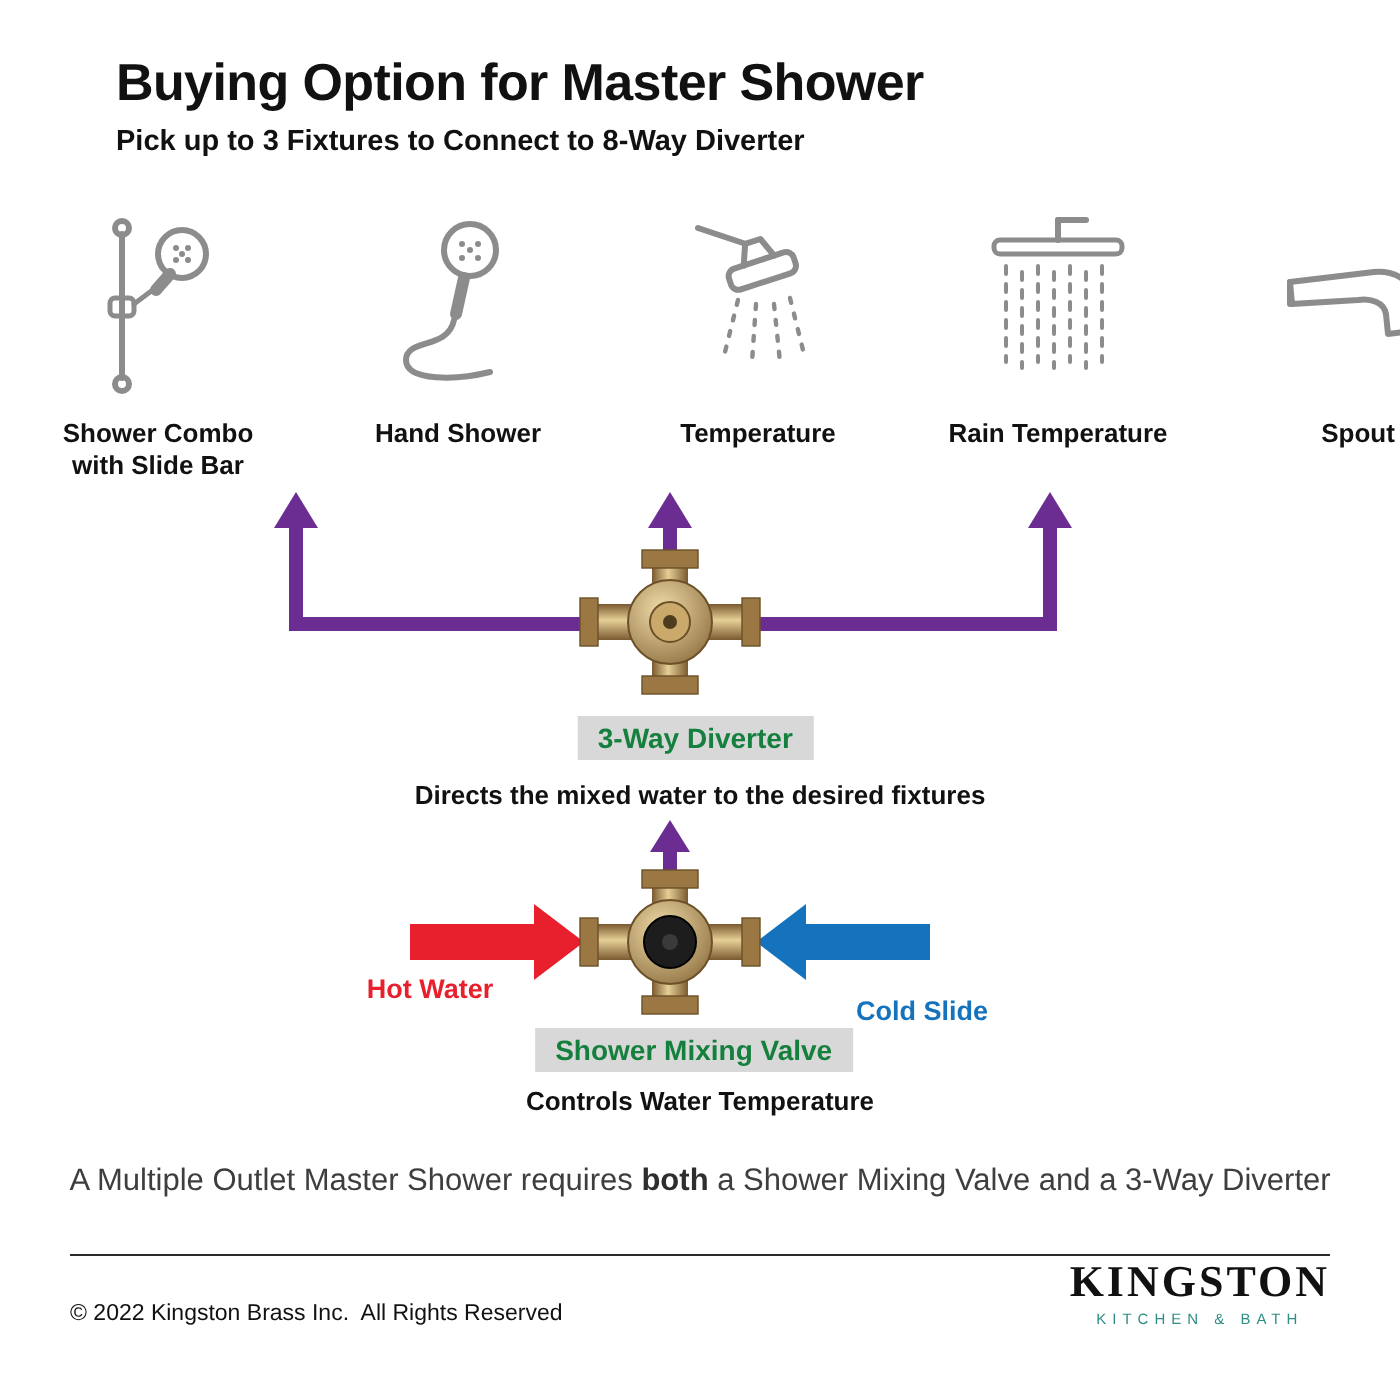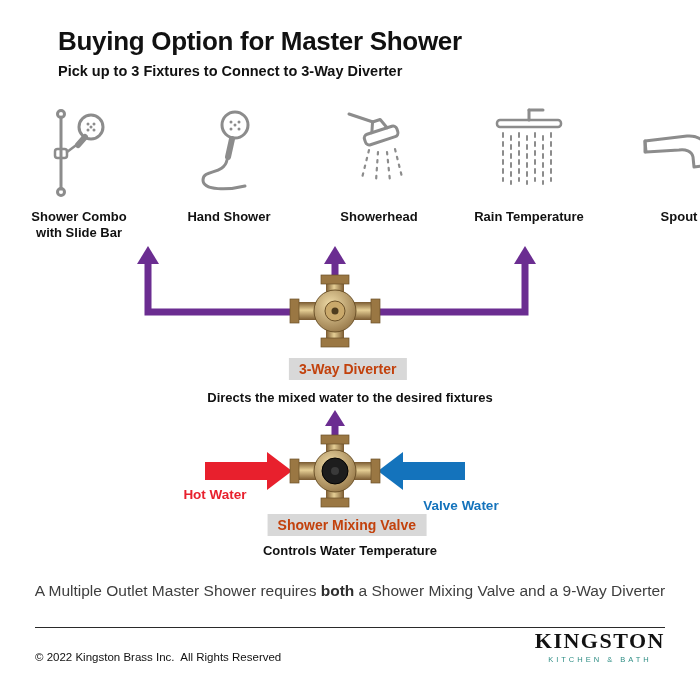--- a/index.html
+++ b/index.html
@@ -13,21 +13,21 @@
   .title { left:58px; top:26px; font-size:26px; font-weight:800; letter-spacing:-0.3px; color:#111; }
   .subtitle { left:58px; top:63px; font-size:14.5px; font-weight:700; color:#111; }
 
   .fixture-row { left:20px; top:103px; width:630px; display:flex;gap:32px; }
   .fixture { width:126px; display:flex; flex-direction:column; align-items:center; }
   .fixture-icon { height:100px; display:flex; align-items:center; justify-content:center; }
   .fixture-label { margin-top:6px; font-size:13px; font-weight:700; text-align:center; line-height:1.25; width:118px; color:#111; }
 
   svg.overlay { position:absolute; left:0; top:0; pointer-events:none; }
 
-  .pill { background:#D8D8D8; font-size:14px; font-weight:700; padding:3px 10px; color:#c2410c; white-space:nowrap; }
+  .pill { background:#D8D8D8; font-size:14px; font-weight:700; padding:3px 10px; color:#15803d; white-space:nowrap; }
   .pill-diverter { left:50%; top:358px; transform:translateX(-52%); }
   .pill-mixing  { left:50%; top:514px; transform:translateX(-52%); }
 
   .desc { width:700px; text-align:center; font-size:13px; font-weight:700; color:#111; }
   .desc-diverter { left:0; top:390px; }
   .desc-mixing   { left:0; top:543px; }
 
   .hot-label  { left:150px; top:487px; width:130px; text-align:center; font-size:13.5px; font-weight:700; color:#E8202D; }
   .cold-label { left:396px; top:498px; width:130px; text-align:center; font-size:13.5px; font-weight:700; color:#1473BC; }
 
@@ -41,21 +41,21 @@
   .brand { right:35px; top:630px; text-align:center; }
   .brand-name { font-family:"Liberation Serif", serif; font-size:22px; font-weight:700; letter-spacing:1.5px; color:#111; line-height:1; }
   .brand-tagline { margin-top:3px; font-size:7.5px; font-weight:400; letter-spacing:3px; color:#2F8E85; }
 </style>
 </head>
 <body>
 
 <div id="canvas">
 
   <div class="abs title">Buying Option for Master Shower</div>
-  <div class="abs subtitle">Pick up to 3 Fixtures to Connect to 3-Way Diverter</div>
+  <div class="abs subtitle">Pick up to 3 Fixtures to Connect to 8-Way Diverter</div>
 
   <div class="abs fixture-row">
 
     <div class="fixture">
       <div class="fixture-icon">
         <svg width="92" height="96" viewBox="0 0 92 96">
           <g fill="none" stroke="#8C8C8C" stroke-width="3" stroke-linecap="round">
             <line x1="28" y1="12" x2="28" y2="84"></line>
             <circle cx="28" cy="9" r="3.5"></circle>
             <circle cx="28" cy="87" r="3.5"></circle>
@@ -107,21 +107,21 @@
             </g>
           </g>
           <g stroke="#8C8C8C" stroke-width="2.2" stroke-linecap="round" stroke-dasharray="2.5 5.5">
             <line x1="36" y1="45" x2="29" y2="73"></line>
             <line x1="45" y1="47" x2="43" y2="76"></line>
             <line x1="54" y1="47" x2="57" y2="76"></line>
             <line x1="62" y1="44" x2="69" y2="72"></line>
           </g>
         </svg>
       </div>
-      <div class="fixture-label">Showerhead</div>
+      <div class="fixture-label">Temperature</div>
     </div>
 
     <div class="fixture">
       <div class="fixture-icon">
         <svg width="92" height="96" viewBox="0 0 92 96">
           <g fill="none" stroke="#8C8C8C" stroke-width="3" stroke-linecap="round">
             <line x1="46" y1="5" x2="60" y2="5"></line>
             <line x1="46" y1="5" x2="46" y2="15"></line>
             <rect x="14" y="15" width="64" height="7" rx="3" stroke-width="2.5"></rect>
           </g>
@@ -215,27 +215,27 @@
       <circle cx="335" cy="471" r="21" fill="url(#brassR)" stroke="#6b5128" stroke-width="1"></circle>
       <circle cx="335" cy="471" r="13" fill="#1d1d1d" stroke="#000" stroke-width="1"></circle>
       <circle cx="335" cy="471" r="4" fill="#3a3a3a"></circle>
     </g>
   </svg>
 
   <div class="abs pill pill-diverter">3-Way Diverter</div>
   <div class="abs desc desc-diverter">Directs the mixed water to the desired fixtures</div>
 
   <div class="abs hot-label">Hot Water</div>
-  <div class="abs cold-label">Valve Water</div>
+  <div class="abs cold-label">Cold Slide</div>
 
   <div class="abs pill pill-mixing">Shower Mixing Valve</div>
   <div class="abs desc desc-mixing">Controls Water Temperature</div>
 
   <div class="abs summary">
-    <span>A Multiple Outlet Master Shower requires </span><b>both</b><span> a Shower Mixing Valve and a 9-Way Diverter</span>
+    <span>A Multiple Outlet Master Shower requires </span><b>both</b><span> a Shower Mixing Valve and a 3-Way Diverter</span>
   </div>
 
   <div class="abs divider"></div>
   <div class="abs copyright">© 2022 Kingston Brass Inc.  All Rights Reserved</div>
   <div class="abs brand">
     <div class="brand-name">KINGSTON</div>
     <div class="brand-tagline">KITCHEN &amp; BATH</div>
   </div>
 
 </div>

